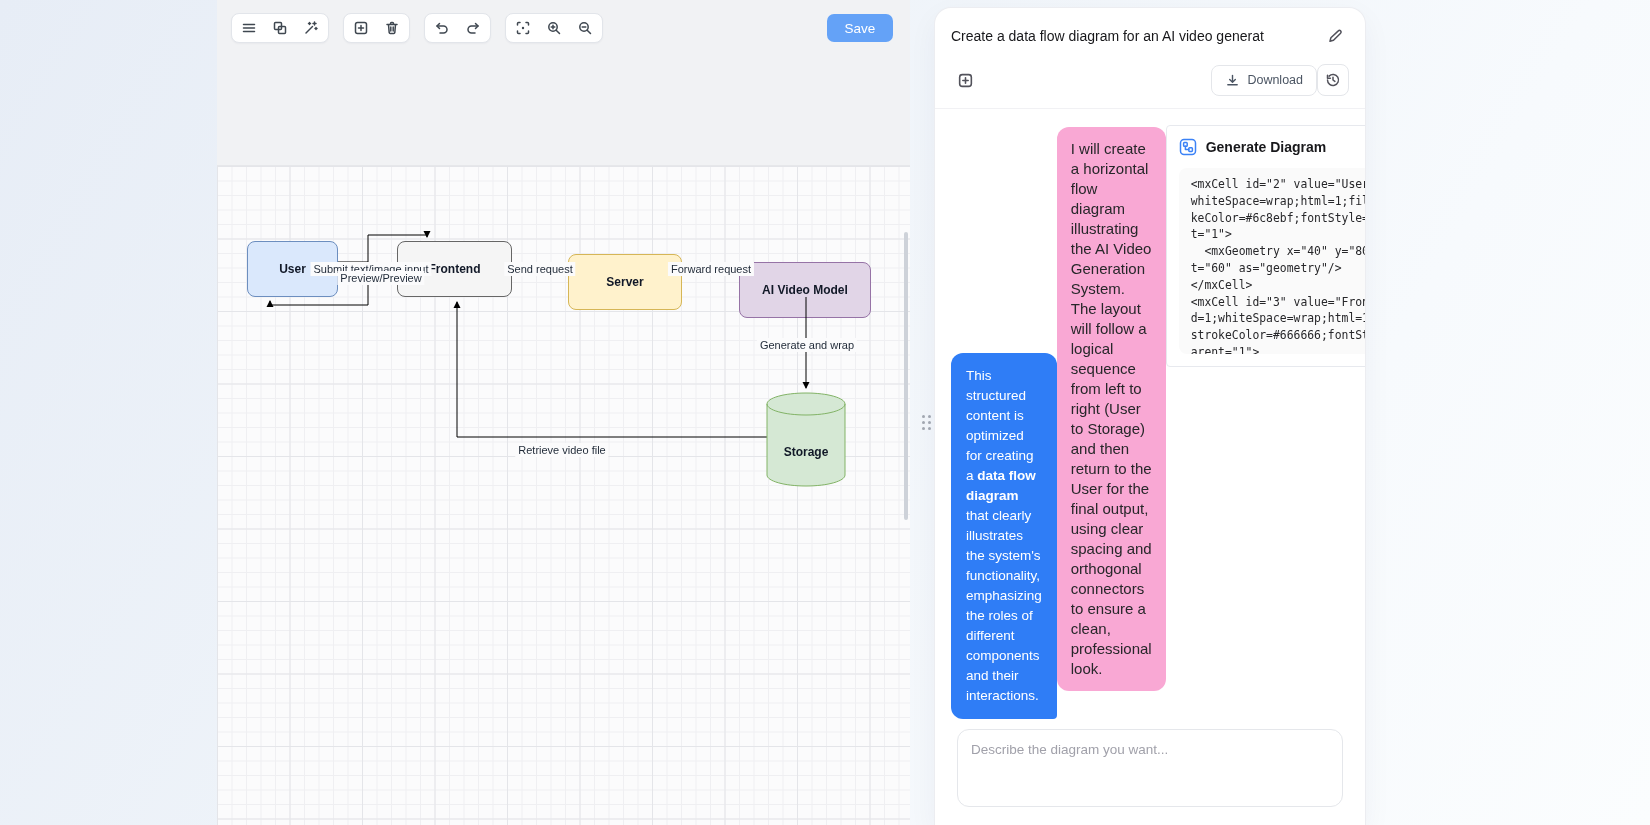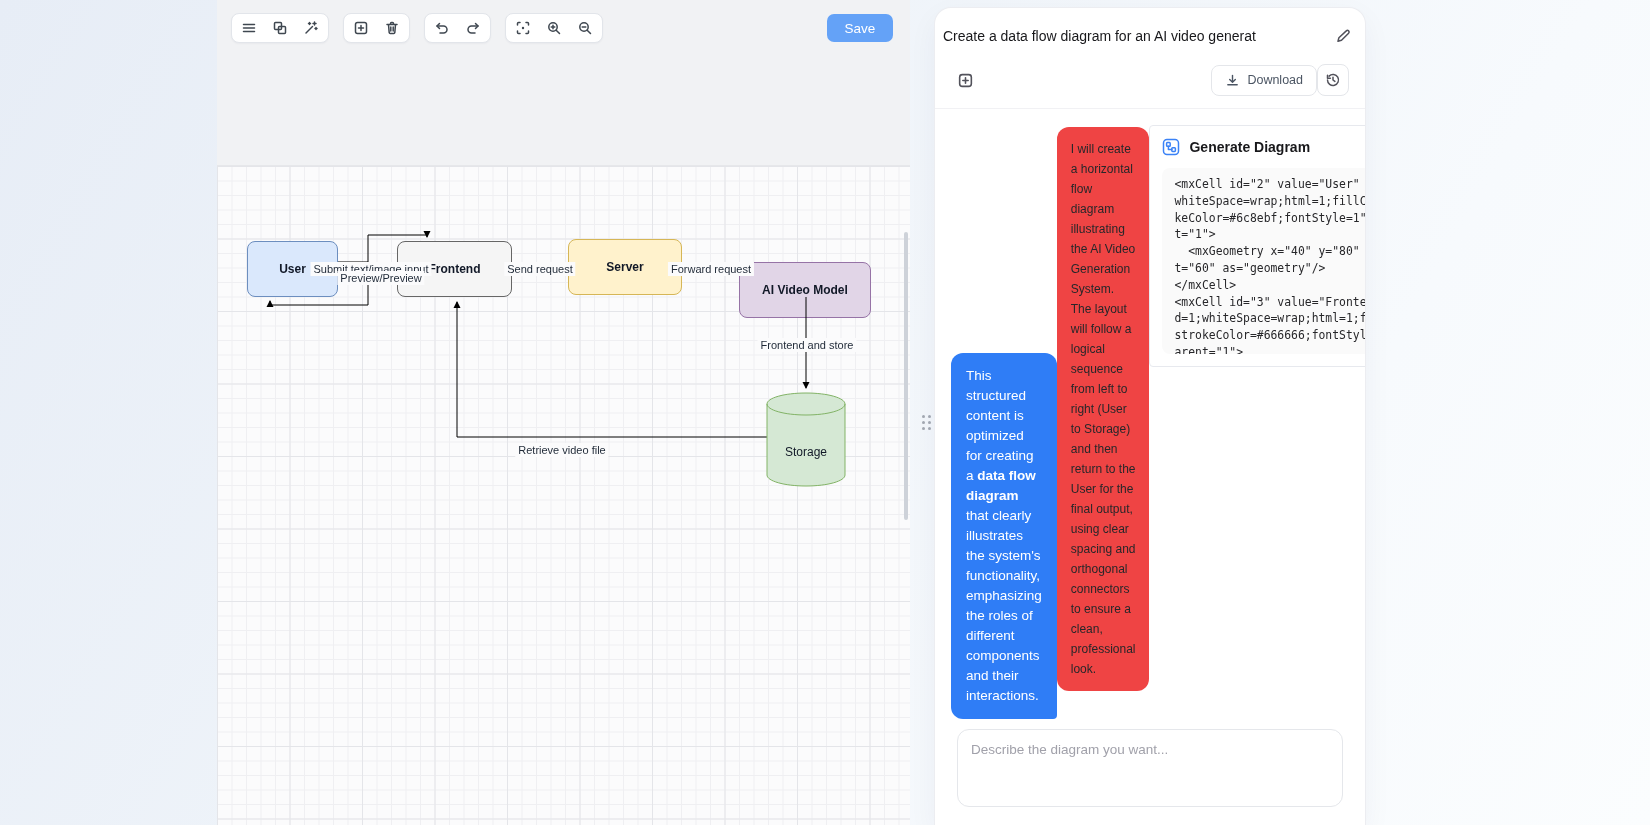--- a/index.html
+++ b/index.html
@@ -26,41 +26,41 @@
     border-top:1px solid #e6e7ea;
   }
   .toolbar { position:absolute; left:14px; top:13px; display:flex; gap:14px; z-index:5; }
   .tb-group { background:#fff; border:1px solid #e2e5ea; border-radius:8px; height:30px; display:flex; align-items:center; padding:1px 2px; gap:1px; box-shadow:0 1px 2px rgba(20,30,50,.04); }
   .tb-btn { width:30px; height:26px; display:flex; align-items:center; justify-content:center; border:none; background:transparent; border-radius:6px; color:#3f4750; cursor:pointer; }
   .save-btn { position:absolute; left:610px; top:14px; width:66px; height:28px; border:none; border-radius:7px; color:#fff; font-size:13.5px; font-family:inherit; display:flex; align-items:center; justify-content:center; cursor:pointer; z-index:5; }
   .canvas-scrollbar { position:absolute; right:2px; top:232px; width:4px; height:288px; background:#ced2d9; border-radius:2px; }
 
   .node { position:absolute; border:1px solid; border-radius:8px; display:flex; align-items:center; justify-content:center; font-size:12px; font-weight:bold; color:#111827; text-align:center; padding:2px; }
   .edge-label { position:absolute; transform:translate(-50%,-50%); background:#fbfbfc; font-size:11px; color:#1f2937; padding:1px 3px; white-space:nowrap; z-index:3; }
-  .storage-label { position:absolute; left:589px; top:452px; transform:translate(-50%,-50%); font-size:12px; font-weight:normal; color:#111827; z-index:3; }
+  .storage-label { position:absolute; left:589px; top:452px; transform:translate(-50%,-50%); font-size:12px; font-weight:bold; color:#111827; z-index:3; }
   .edges-svg { position:absolute; inset:0; z-index:2; pointer-events:none; }
 
   
   .resize-handle { position:absolute; left:920px; top:408px; width:12px; height:28px; display:grid; grid-template-columns:repeat(2,3px); grid-auto-rows:3px; gap:3px; align-content:center; justify-content:center; cursor:col-resize; }
   .resize-handle span { width:3px; height:3px; border-radius:50%; background:#a3a9b3; }
 
   
   .chat-panel { position:absolute; left:935px; top:8px; width:430px; height:817px; background:#fff; border-radius:16px 16px 0 0; box-shadow:0 0 0 1px #ecedf1, 0 10px 30px rgba(30,40,70,.05); display:flex; flex-direction:column; overflow:hidden; }
-  .chat-header { display:flex; align-items:center; justify-content:space-between; gap:10px; padding:14px 8px 10px; }
+  .chat-header { display:flex; align-items:center; justify-content:space-between; gap:10px; padding:14px 16px 10px; }
   .chat-title { font-size:14px; color:#18181b; white-space:nowrap; overflow:hidden; flex:1; }
   .icon-ghost { border:none; background:transparent; color:#52525b; width:28px; height:28px; display:flex; align-items:center; justify-content:center; border-radius:6px; cursor:pointer; flex:none; }
   .chat-actions { display:flex; align-items:center; padding:4px 16px 12px; border-bottom:1px solid #f1f1f4; }
   .spacer { flex:1; }
   .download-btn { display:flex; align-items:center; gap:7px; border:1px solid #e4e6ea; background:#fff; border-radius:8px; padding:7px 13px; font-size:12.5px; font-family:inherit; color:#4b5563; cursor:pointer; }
   .square-btn { width:32px; height:32px; border:1px solid #e4e6ea; background:#fff; border-radius:8px; display:flex; align-items:center; justify-content:center; color:#52525b; cursor:pointer; }
 
   .messages { flex:1; overflow:hidden; padding:0 16px; display:flex; flex-direction:row; }
   .bubble-user { align-self:flex-end; margin-top:18px; width:344px; color:#fff; border-radius:12px 12px 4px 12px; padding:13px 15px; font-size:13.5px; line-height:20px; }
   .bubble-user b { font-weight:bold; }
-  .bubble-assistant { align-self:flex-start; margin-top:18px; width:338px; background:#ef4444; color:#27272a; border-radius:12px; padding:12px 14px; font-size:12px; line-height:20px; }
+  .bubble-assistant { align-self:flex-start; margin-top:18px; width:338px; background:#f9a8d4; color:#27272a; border-radius:12px; padding:12px 14px; font-size:15px; line-height:20px; }
 
   .tool-card { align-self:flex-start; margin-top:16px; width:340px; border:1px solid #e7e9ee; border-radius:4px; padding:10px 12px 12px; background:#fff; }
   .tool-head { display:flex; align-items:center; gap:9px; }
   .tool-title { font-size:14px; font-weight:bold; color:#18181b; flex:1; }
   .tool-status { font-size:12.5px; }
   .code-wrap { margin-top:10px; background:#fafafa; border-radius:8px; padding:8px 12px; height:186px; overflow:hidden; position:relative; }
   .code-text { font-family:"DejaVu Sans Mono","Liberation Mono",monospace; font-size:11.4px; line-height:16.8px; color:#27272a; white-space:pre; }
   .code-scrollbar { position:absolute; right:4px; top:8px; width:4px; height:32px; background:#d4d4d8; border-radius:2px; }
   .msg-tools { display:flex; gap:6px; margin-top:12px; }
   .msg-tools .icon-ghost { width:24px; height:24px; color:#6b7280; }
@@ -157,29 +157,29 @@
     <path d="M295,269 H346" stroke="#000" fill="none" marker-end="url(#arr)"></path>
     <path d="M465,269 H517" stroke="#000" fill="none" marker-end="url(#arr)"></path>
     <path d="M589,297 V388" stroke="#000" fill="none" marker-end="url(#arr)"></path>
     <path d="M550,437 H240 V302" stroke="#000" fill="none" marker-end="url(#arr)"></path>
     <path d="M550,404 C550,398 567,393 589,393 C611,393 628,398 628,404 L628,475 C628,481 611,486 589,486 C567,486 550,481 550,475 Z" stroke-width="1" fill="#d5e8d4" stroke="#82b366"></path>
     <path d="M550,404 C550,410 567,415 589,415 C611,415 628,410 628,404" fill="none" stroke-width="1" stroke="#82b366"></path>
   </svg>
 
   <div class="node" style="left: 30px; top: 241px; width: 91px; height: 56px; background: rgb(218, 232, 252); border-color: rgb(108, 142, 191);">User</div>
   <div class="node" style="left: 180px; top: 241px; width: 115px; height: 56px; background: rgb(245, 245, 245); border-color: rgb(102, 102, 102);">Frontend</div>
-  <div class="node" style="left: 351px; top: 239px; width: 114px; height: 56px; background: rgb(255, 242, 204); border-color: rgb(214, 182, 86);">Server</div>
+  <div class="node" style="left: 351px; top: 254px; width: 114px; height: 56px; background: rgb(255, 242, 204); border-color: rgb(214, 182, 86);">Server</div>
   <div class="node" style="left: 522px; top: 241px; width: 132px; height: 56px; background: rgb(225, 213, 231); border-color: rgb(150, 115, 166); margin-top: 21px;">AI Video Model</div>
   <div class="storage-label">Storage</div>
 
   <div class="edge-label" style="left:154px;top:269px">Submit text/image input</div>
   <div class="edge-label" style="left:164px;top:278px">Preview/Preview</div>
   <div class="edge-label" style="left:323px;top:269px">Send request</div>
   <div class="edge-label" style="left:494px;top:269px">Forward request</div>
-  <div class="edge-label" style="left:590px;top:345px">Frontend and store</div>
+  <div class="edge-label" style="left:590px;top:345px">Generate and wrap</div>
   <div class="edge-label" style="left:345px;top:450px">Retrieve video file</div>
 
   <div class="canvas-scrollbar"></div>
 </div>
 
 <div class="resize-handle">
   <span></span>
     <span></span>
     <span></span>
     <span></span>

